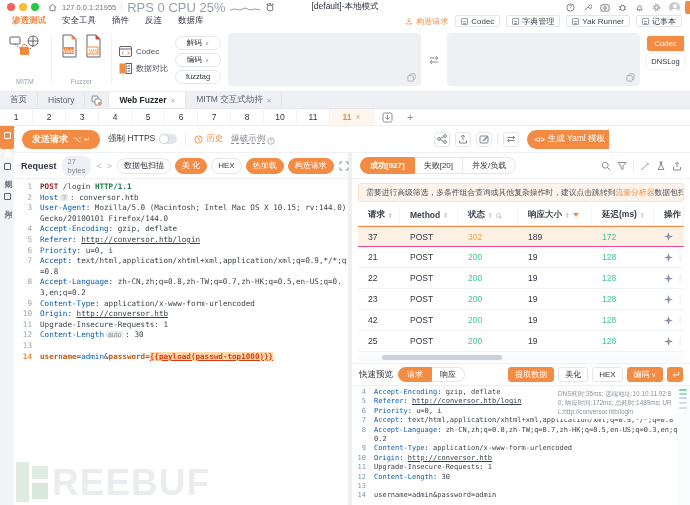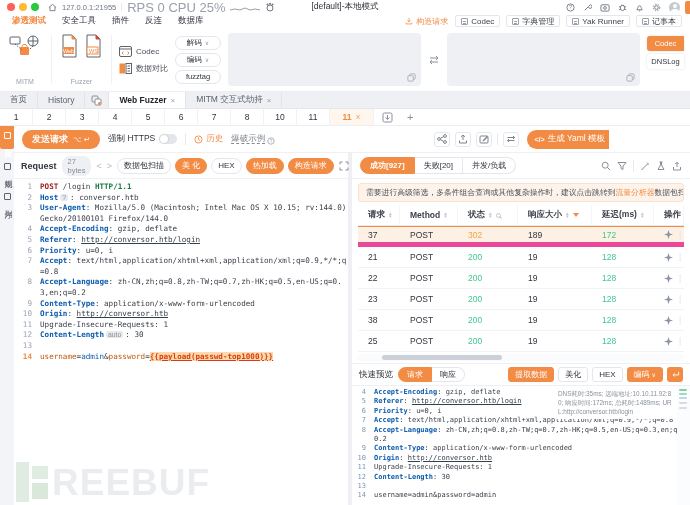--- a/index.html
+++ b/index.html
@@ -102,43 +102,43 @@
   .ed-btn.orange{background:#f28b44;border-color:#f28b44;color:#fff}
   .fullscreen{margin-left:auto;color:#8a8f99;cursor:pointer}
 
   .editor{flex:1;overflow:hidden;padding-top:3px;font-family:"DejaVu Sans Mono",monospace;font-size:7.6px;line-height:10.6px;background:#fff}
   .cl{display:flex}
   .ln{width:26px;text-align:right;padding-right:8px;color:#9aa3b2;flex-shrink:0}
   .ln.cur{color:#f28b44;font-weight:bold}
   .ct{flex:1;white-space:pre-wrap;word-break:break-all;color:#3a3f49;min-width:0}
   .tk-method{color:#9c2121;font-weight:bold}
   .tk-version{color:#17793f;font-weight:bold}
-  .tk-key{color:#0b5bad;font-weight:bold}
+  .tk-key{color:#0b5bad;font-weight:normal}
   .tk-plain{color:#3a3f49}
   .tk-link{color:#35404d;text-decoration:underline}
   .tk-badge{background:#e8eaee;color:#8a8f99;border-radius:2px;padding:0 2px;margin:0 2px;font-size:6.8px;font-family:"Liberation Sans",sans-serif}
-  .tk-formkey{color:#c05a12;font-weight:normal}
+  .tk-formkey{color:#c05a12;font-weight:bold}
   .tk-formval{color:#0b5bad}
   .tk-fuzztag{background:#ffd9ae;color:#d53e10;font-weight:bold;text-decoration:underline}
 
   .restoolbar{height:26px;display:flex;align-items:center;padding:0 8px;gap:8px;border-bottom:1px solid #eef0f3}
   .seg{height:17px;padding:0 9px;border:1px solid #e3e6ea;background:#fff;font-size:8px;display:flex;align-items:center;cursor:pointer;border-left-width:0;white-space:nowrap}
   .seg:first-child{border-radius:9px 0 0 9px;border-left-width:1px}
   .seg:last-child{border-radius:0 9px 9px 0}
   .seg.active{background:#f28b44;border-color:#f28b44;color:#fff;font-weight:bold}
   .rt-icons{margin-left:auto;display:flex;align-items:center;gap:6px;color:#8a8f99}
   .rt-icons .tbi{cursor:pointer}
 
   .notice{margin:4px 6px 3px;background:#fdf3ea;border:1px solid #f8e2cd;border-radius:3px;padding:3px 7px;font-size:7.8px;color:#4a4f58;white-space:nowrap;overflow:hidden}
   .notice b{color:#f28b44;font-weight:normal}
 
   .rtable{margin:0 6px;font-size:8.5px}
   .trow{display:flex;height:21px;align-items:center;border-bottom:1px solid #f1f3f7}
   .trow.thead{font-weight:bold;color:#3a3f49;border-bottom:1px solid #e8ebf1}
-  .trow.selected{background:#fdf0e4;border-top:1px solid #f28b44;border-bottom:5px solid #ec4899}
+  .trow.selected{background:#fdf0e4;border-top:1px solid #f28b44;border-bottom:1px solid #ec4899}
   .tc{padding-left:10px;flex-shrink:0;display:flex;align-items:center;white-space:nowrap;overflow:hidden}
   .tc1{width:42px}.tc2{width:58px}.tc3{width:60px}.tc4{width:74px}.tc5{width:62px}
   .tc6{flex:1;min-width:0;gap:6px;overflow:hidden}
   .thead .tc{border-right:1px solid #f4f5f8;height:100%}
   .st-302{color:#f3a43c}.st-200{color:#42c890}.lat{color:#42c890}
   .sort{display:inline-flex;flex-direction:column;line-height:3.4px;font-size:4.6px;color:#c3c8d1;margin-left:3px}
   .mini-mag{width:5px;height:5px;border:1px solid #c3c8d1;border-radius:50%;position:relative;margin-left:3px;flex-shrink:0}
   .mini-mag::after{content:"";width:3px;height:1px;background:#c3c8d1;position:absolute;right:-2px;bottom:-1px;transform:rotate(45deg)}
   .mini-funnel{width:0;height:0;border-left:3px solid transparent;border-right:3px solid transparent;border-top:4px solid #f28b44;margin-left:3px;flex-shrink:0}
   .act-div{color:#e2e4e9}
@@ -695,21 +695,21 @@
               <div class="tc tc6">
                 <span>
                   <svg width="9" height="9" viewBox="0 0 10 10">
                     <path d="M5 0 L6.2 3.8 L10 5 L6.2 6.2 L5 10 L3.8 6.2 L0 5 L3.8 3.8 Z" fill="#8a93a5"></path>
                   </svg>
                 </span>
                 <span class="act-div">|</span>
               </div>
             </div>
             <div class="trow">
-              <div class="tc tc1">38</div>
+              <div class="tc tc1">42</div>
               <div class="tc tc2">POST</div>
               <div class="tc tc3 st-200">200</div>
               <div class="tc tc4">19</div>
               <div class="tc tc5 lat">128</div>
               <div class="tc tc6">
                 <span>
                   <svg width="9" height="9" viewBox="0 0 10 10">
                     <path d="M5 0 L6.2 3.8 L10 5 L6.2 6.2 L5 10 L3.8 6.2 L0 5 L3.8 3.8 Z" fill="#8a93a5"></path>
                   </svg>
                 </span>

